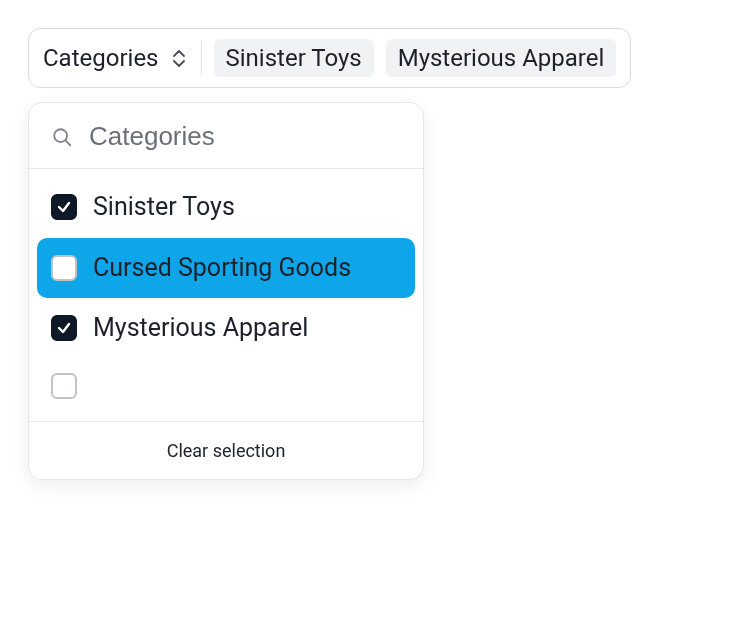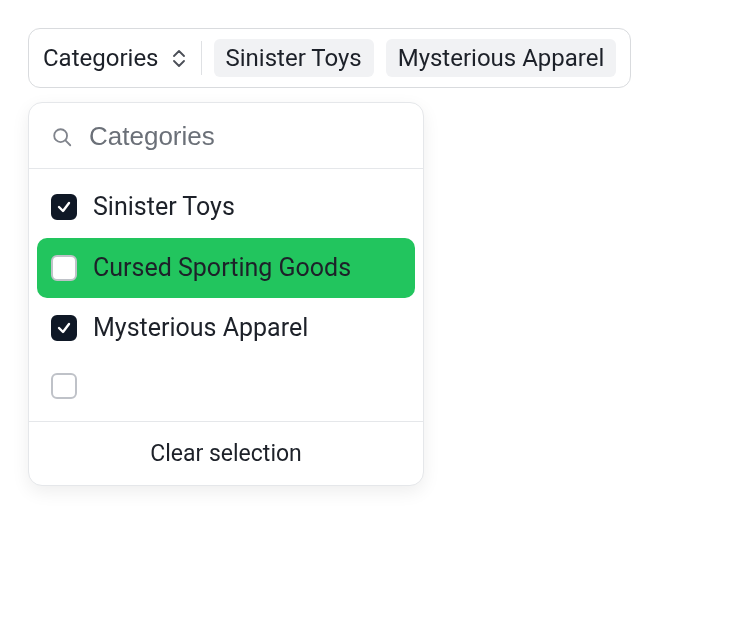--- a/index.html
+++ b/index.html
@@ -91,21 +91,21 @@
     }
     .option-row {
       display: flex;
       align-items: center;
       gap: 16px;
       padding: 14px 14px;
       border-radius: 10px;
       cursor: pointer;
     }
     .option-row.hovered {
-      background: #22c55e;
+      background: #0ea5e9;
     }
     .checkbox {
       width: 26px;
       height: 26px;
       border: 2px solid #bfc2c8;
       border-radius: 6px;
       flex-shrink: 0;
       display: flex;
       align-items: center;
       justify-content: center;
@@ -125,21 +125,21 @@
       font-size: 25px;
       color: #1d2129;
       line-height: 1.3;
     }
     .footer-row {
       border-top: 1px solid #e5e7ea;
       padding: 18px;
       text-align: center;
     }
     .clear-btn {
-      font-size: 23px;
+      font-size: 18px;
       color: #1d2129;
       background: none;
       border: none;
       cursor: pointer;
       font-family: inherit;
     }
   </style>
 </head>
 <body>
 

